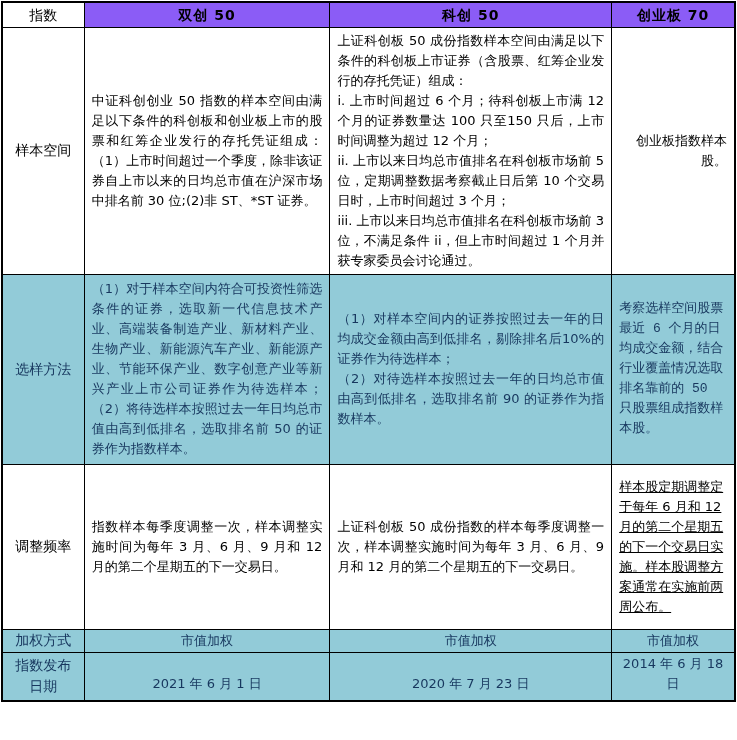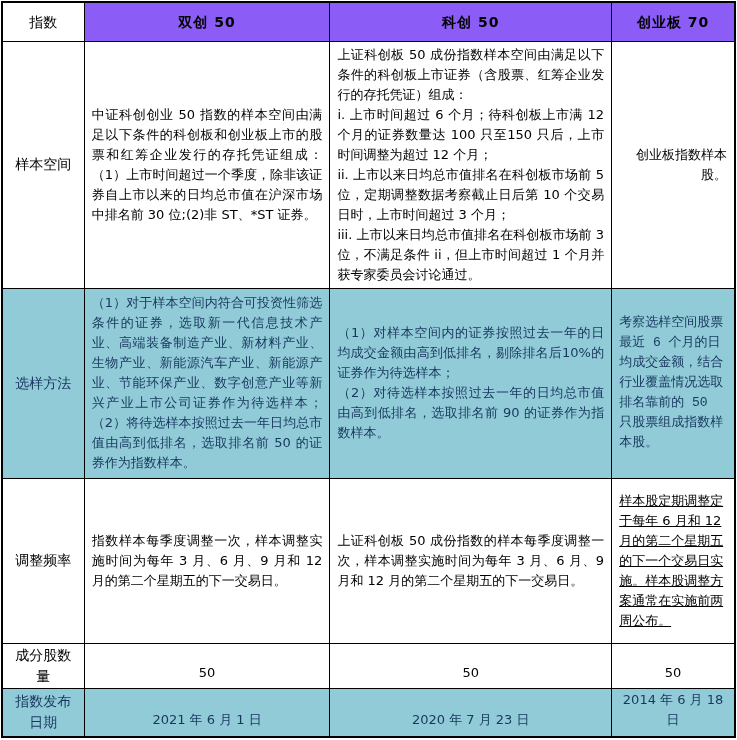--- a/index.html
+++ b/index.html
@@ -58,21 +58,21 @@
     text-align: center;
     padding: 1px 4px;
     white-space: pre-line;
   }
   tr.row-cyan td {
     background: #92cbd8;
     color: #17375e;
   }
   tr.row-white td { background: #ffffff; }
 
-  tr.r-header { height: 39px; }
+  tr.r-header { height: 25px; }
   tr.r-sample { height: 246px; }
   tr.r-select { height: 190px; }
   tr.r-adjust { height: 165px; }
   tr.r-weight { height: 22px; }
   tr.r-count  { height: 45px; }
   tr.r-date   { height: 42px; }
 </style>
 </head>
 <body>
 
@@ -110,27 +110,27 @@
     <td class="body-cell" style="text-align:left;font-family:Liberation Mono, monospace;">考察选样空间股票最近 6 个月的日均成交金额，结合行业覆盖情况选取排名靠前的 50 只股票组成指数样本股。</td>
   </tr>
 
   <tr class="r-adjust row-white">
     <td class="label-cell">调整频率</td>
     <td class="body-cell">指数样本每季度调整一次，样本调整实施时间为每年 3 月、6 月、9 月和 12 月的第二个星期五的下一交易日。</td>
     <td class="body-cell">上证科创板 50 成份指数的样本每季度调整一次，样本调整实施时间为每年 3 月、6 月、9 月和 12 月的第二个星期五的下一交易日。</td>
     <td class="body-cell" style="text-align:left;text-decoration:underline;">样本股定期调整定于每年 6 月和 12 月的第二个星期五的下一个交易日实施。样本股调整方案通常在实施前两周公布。</td>
   </tr>
 
+  <tr class="r-weight row-cyan">
+    <td class="label-cell">加权方式</td>
+    <td class="center-cell">市值加权</td>
+    <td class="center-cell">市值加权</td>
+    <td class="center-cell">市值加权</td>
+  </tr>
 
-  <tr class="r-count row-white">
-    <td class="label-cell">成分股数量</td>
-    <td class="center-cell" style="vertical-align:bottom;padding-bottom:5px;">50</td>
-    <td class="center-cell" style="vertical-align:bottom;padding-bottom:5px;">50</td>
-    <td class="center-cell" style="vertical-align:bottom;padding-bottom:5px;">50</td>
-  </tr>
 
   <tr class="r-date row-cyan">
     <td class="label-cell">指数发布日期</td>
     <td class="center-cell" style="vertical-align:bottom;padding-bottom:6px;">2021 年 6 月 1 日</td>
     <td class="center-cell" style="vertical-align:bottom;padding-bottom:6px;">2020 年 7 月 23 日</td>
     <td class="center-cell" style="vertical-align:bottom;padding-bottom:6px;">2014 年 6 月 18 日</td>
   </tr>
 </tbody>
   </table>
 

